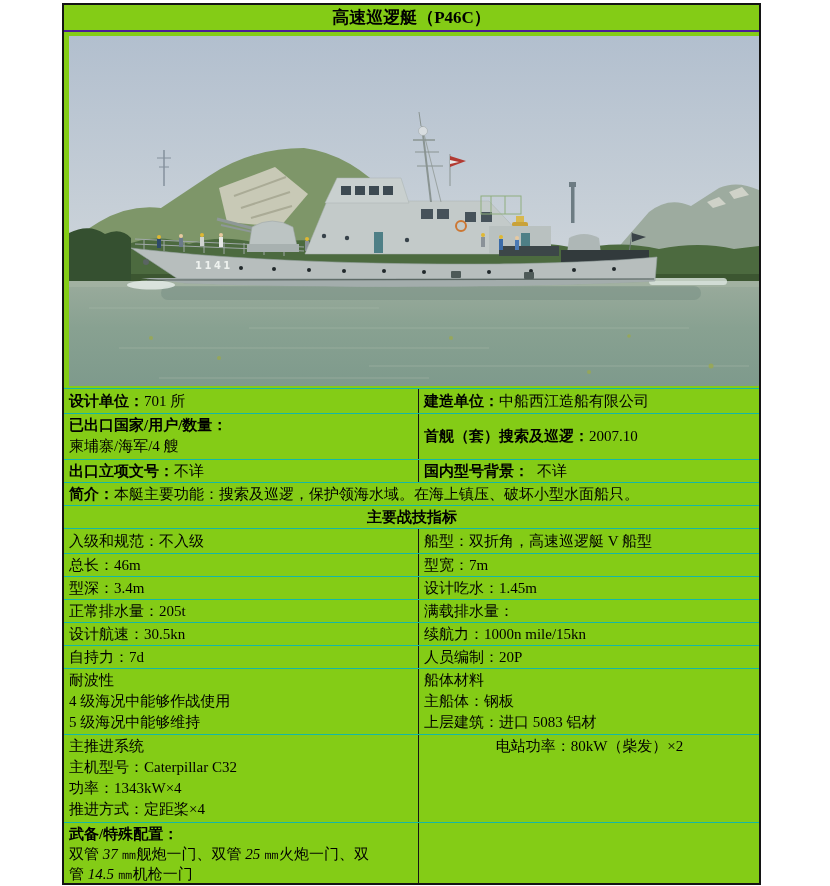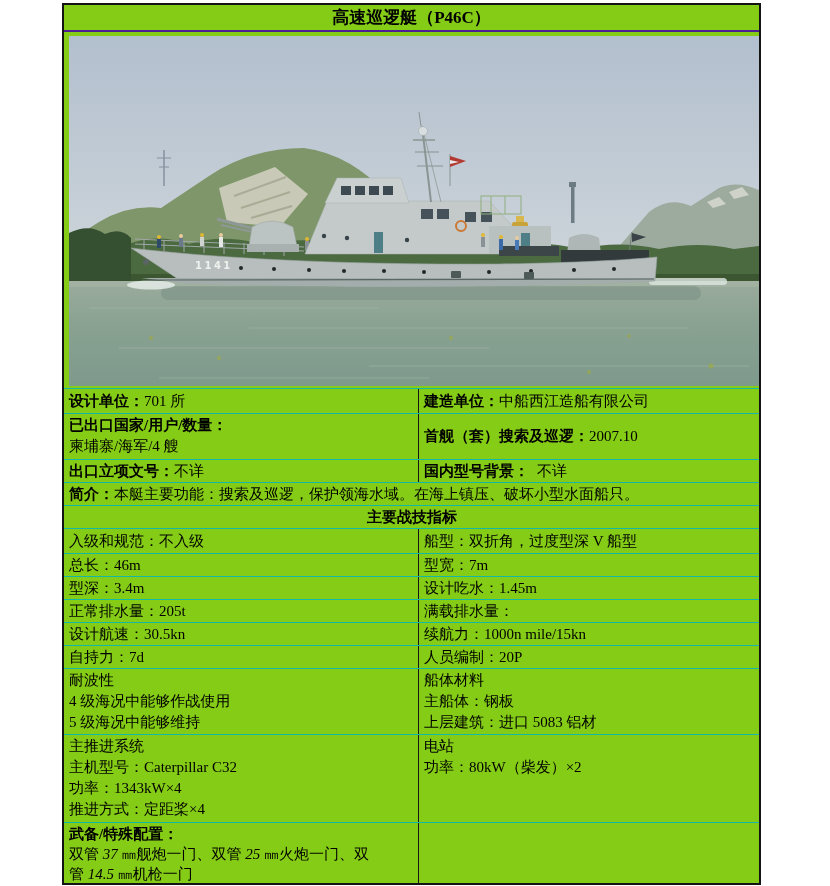--- a/index.html
+++ b/index.html
@@ -13,21 +13,21 @@
   .photo-frame{width:690px;height:350px;overflow:hidden;}
   .photo-frame svg{display:block;}
   .cell{box-sizing:border-box;padding:1px 4px 1px 5px;display:flex;align-items:center;}
   .cell-l{width:355px;border-right:1px solid #141414;}
   .cell-r{width:340px;}
   .cell-full{width:695px;}
   .cell.top{align-items:flex-start;}
   .lines{display:block;width:100%;}
   .lines .ln{display:block;line-height:21px;}
   .lines-20 .ln{line-height:20px;}
-  .vcenter-col{flex-direction:column;align-items:flex-start;}
+  .vcenter-col{flex-direction:row;align-items:flex-start;justify-content:center;}
   .vcenter-col .ln{line-height:21px;}
   .lbl{font-weight:bold;}
   .center{justify-content:center;font-weight:bold;}
   .gap-left{margin-left:8px;}
   .it{font-style:italic;}
   .h25{height:25px}.h46{height:46px}.h23{height:23px}.h66{height:66px}.h88{height:88px}.h61{height:61px}
 </style>
 </head>
 <body>
 
@@ -284,21 +284,21 @@
     <div class="cell cell-full center">
       <span>主要战技指标</span>
     </div>
   </div>
 
   <div class="row h25">
     <div class="cell cell-l">
         <span>入级和规范：不入级</span>
       </div>
     <div class="cell cell-r">
-        <span>船型：双折角，过度型深 V 船型</span>
+        <span>船型：双折角，高速巡逻艇 V 船型</span>
       </div>
   </div>
   <div class="row h23">
     <div class="cell cell-l">
         <span>总长：46m</span>
       </div>
     <div class="cell cell-r">
         <span>型宽：7m</span>
       </div>
   </div>

